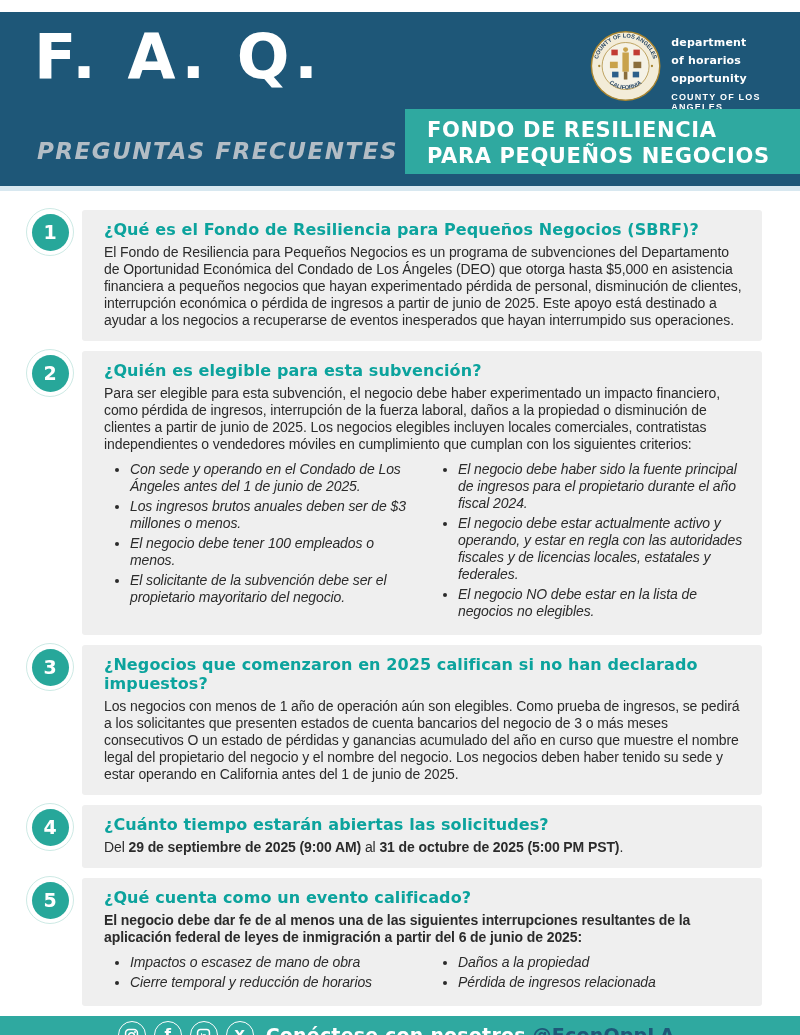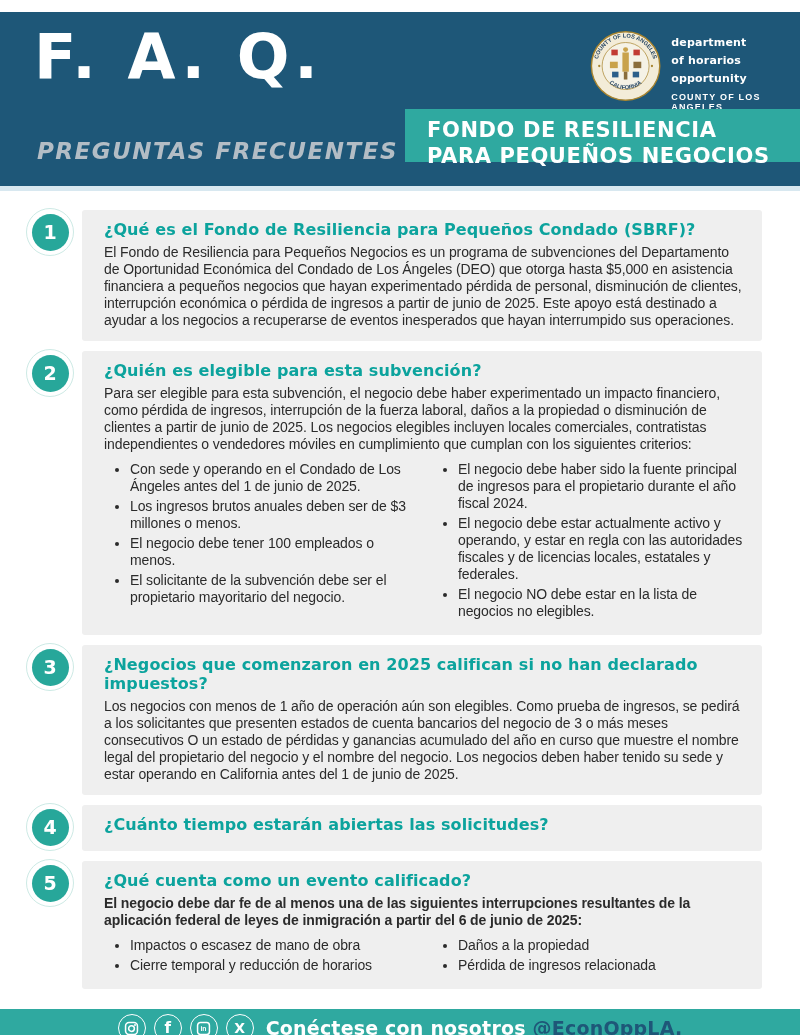--- a/index.html
+++ b/index.html
@@ -32,21 +32,21 @@
   .seal { width: 80px; height: 80px; }
   .dept { padding-top: 8px; color: #ffffff; }
   .dept .dline {
     font-size: 11px; font-weight: 800; line-height: 18px;
     font-family: "DejaVu Sans", sans-serif; letter-spacing: 0.2px;
   }
   .dept .county {
     margin-top: 4px; font-size: 9px; font-weight: 700; letter-spacing: 1.2px;
   }
   .banner {
-    position: absolute; left: 405px; top: 97px; right: 0; height: 53px;
+    position: absolute; left: 405px; top: 97px; right: 0; height: 65px;
     background: #2FA9A0; padding: 8px 0 0 22px;
   }
   .banner .bline {
     color: #ffffff; font-size: 21px; font-weight: 800; line-height: 26px;
     letter-spacing: 0.6px; font-family: "DejaVu Sans", sans-serif;
   }
   .header-divider { height: 5px; background: #D8E8F0; flex: 0 0 auto; }
 
   
   .content { flex: 1 1 auto; background: #ffffff; padding-top: 19px; }
@@ -65,21 +65,21 @@
     color: #ffffff; font-size: 19px; font-weight: 800;
     display: flex; align-items: center; justify-content: center;
     font-family: "DejaVu Sans", sans-serif;
   }
   .q {
     color: #0CA39D; font-size: 16px; font-weight: 800; margin-bottom: 5px;
     font-family: "DejaVu Sans", sans-serif; letter-spacing: 0.1px;
   }
   .a { font-size: 14px; line-height: 17px; color: #2B2B2B; letter-spacing: -0.1px; }
   .a .b { font-weight: 700; }
-  .cols { display: flex; gap: 16px; margin-top: 8px; }
+  .cols { display: flex; gap: 16px; margin-top: 8px; font-style: italic; }
   .cols .col { flex: 1 1 50%; }
   .cols ul { margin: 0; padding-left: 26px; }
   .cols li {
     font-size: 14px; line-height: 17px; color: #2B2B2B;
     margin-bottom: 3px; letter-spacing: -0.1px;
   }
 
   
   .footer {
     flex: 0 0 auto; height: 38px; background: #2FA9A0;
@@ -148,21 +148,21 @@
       <div class="bline">PARA PEQUEÑOS NEGOCIOS</div>
     </div>
   </header>
   <div class="header-divider"></div>
 
   <main class="content" id="faq-list">
       <section class="faq-item">
         <div class="badge-outer">
           <div class="badge-inner">1</div>
         </div>
-        <h3 class="q">¿Qué es el Fondo de Resiliencia para Pequeños Condado (SBRF)?</h3>
+        <h3 class="q">¿Qué es el Fondo de Resiliencia para Pequeños Negocios (SBRF)?</h3>
         <p class="a"><span>El Fondo de Resiliencia para Pequeños Negocios es un programa de subvenciones del Departamento de Oportunidad Económica del Condado de Los Ángeles (DEO) que otorga hasta $5,000 en asistencia financiera a pequeños negocios que hayan experimentado pérdida de personal, disminución de clientes, interrupción económica o pérdida de ingresos a partir de junio de 2025. Este apoyo está destinado a ayudar a los negocios a recuperarse de eventos inesperados que hayan interrumpido sus operaciones.</span></p>
       </section>
       <section class="faq-item">
         <div class="badge-outer">
           <div class="badge-inner">2</div>
         </div>
         <h3 class="q">¿Quién es elegible para esta subvención?</h3>
         <p class="a"><span>Para ser elegible para esta subvención, el negocio debe haber experimentado un impacto financiero, como pérdida de ingresos, interrupción de la fuerza laboral, daños a la propiedad o disminución de clientes a partir de junio de 2025. Los negocios elegibles incluyen locales comerciales, contratistas independientes o vendedores móviles en cumplimiento que cumplan con los siguientes criterios:</span></p>
         <div class="cols">
           <div class="col">
@@ -187,20 +187,21 @@
           <div class="badge-inner">3</div>
         </div>
         <h3 class="q">¿Negocios que comenzaron en 2025 califican si no han declarado impuestos?</h3>
         <p class="a"><span>Los negocios con menos de 1 año de operación aún son elegibles. Como prueba de ingresos, se pedirá a los solicitantes que presenten estados de cuenta bancarios del negocio de 3 o más meses consecutivos O un estado de pérdidas y ganancias acumulado del año en curso que muestre el nombre legal del propietario del negocio y el nombre del negocio. Los negocios deben haber tenido su sede y estar operando en California antes del 1 de junio de 2025.</span></p>
       </section>
       <section class="faq-item">
         <div class="badge-outer">
           <div class="badge-inner">4</div>
         </div>
         <h3 class="q">¿Cuánto tiempo estarán abiertas las solicitudes?</h3>
+        <p class="a"><span>Del </span><span class="b">29 de septiembre de 2025 (9:00 AM)</span><span> al </span><span class="b">31 de octubre de 2025 (5:00 PM PST)</span><span>.</span></p>
       </section>
       <section class="faq-item">
         <div class="badge-outer">
           <div class="badge-inner">5</div>
         </div>
         <h3 class="q">¿Qué cuenta como un evento calificado?</h3>
         <p class="a"><span class="b">El negocio debe dar fe de al menos una de las siguientes interrupciones resultantes de la aplicación federal de leyes de inmigración a partir del 6 de junio de 2025:</span></p>
         <div class="cols">
           <div class="col">
             <ul>

